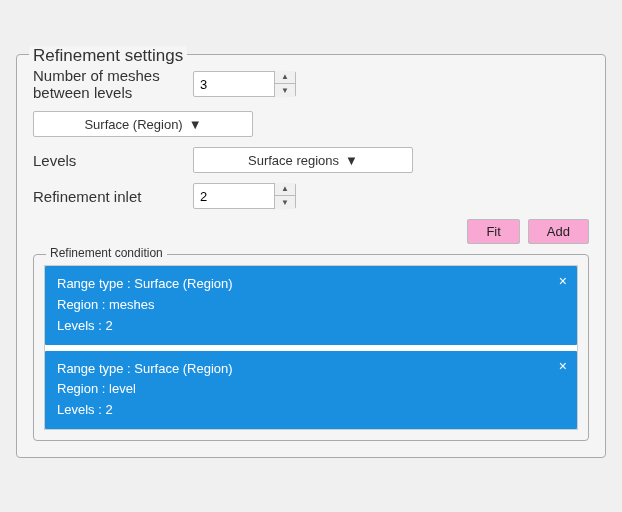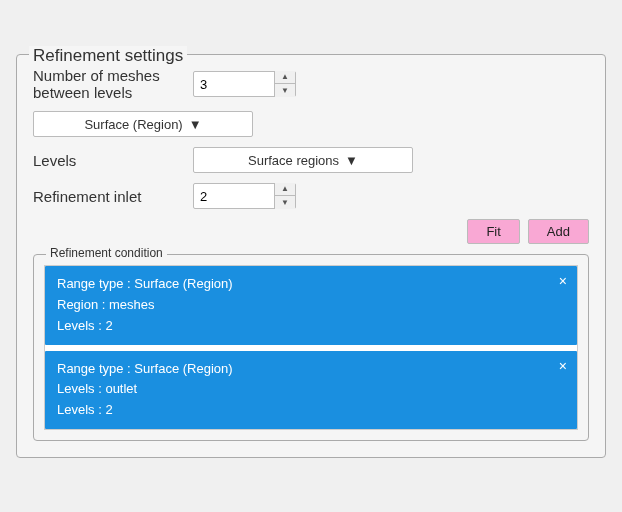--- a/index.html
+++ b/index.html
@@ -214,20 +214,20 @@
 
       <div class="condition-item">
         <p>Range type : Surface (Region)</p>
         <p>Region : meshes</p>
         <p>Levels : 2</p>
         <button class="close-btn">×</button>
       </div>
 
       <div class="condition-item">
         <p>Range type : Surface (Region)</p>
-        <p>Levels : outlet</p>
+        <p>Region : level</p>
         <p>Levels : 2</p>
         <button class="close-btn">×</button>
       </div>
 
     </div>
   </div>
 </div>
 
 </body></html>

